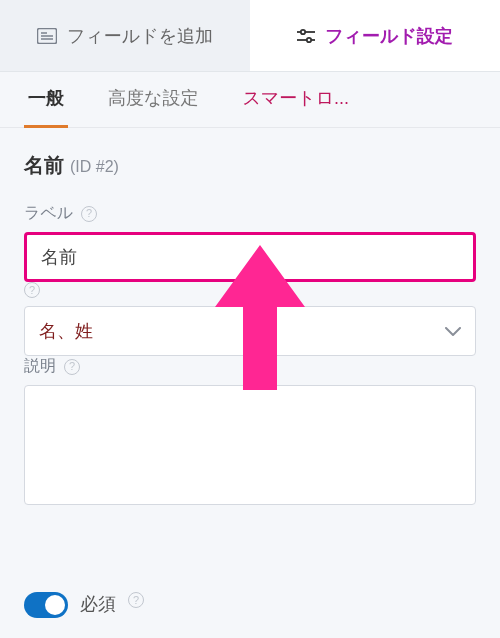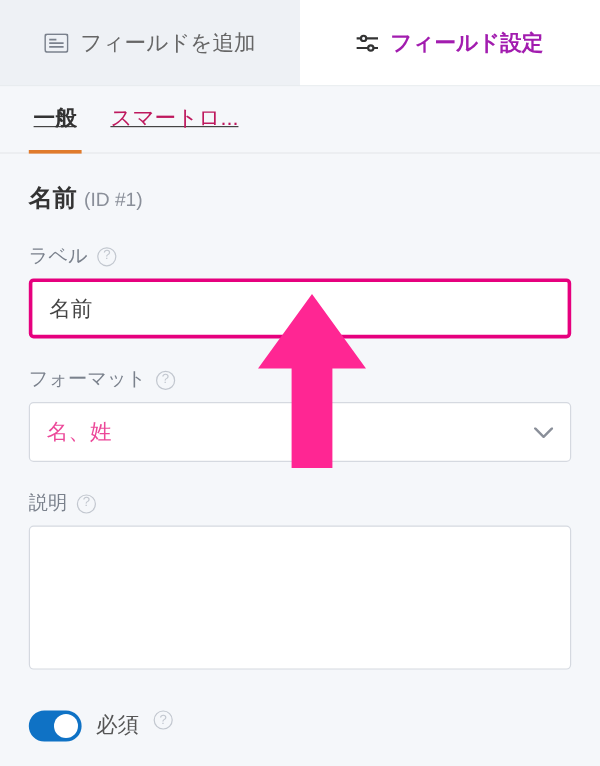--- a/index.html
+++ b/index.html
@@ -41,26 +41,25 @@
     background: #fff;
     font-weight: 700;
     color: #a21caf;
   }
   .header-tab .icon svg { display: block; }
 
   
   .subtabs {
     display: flex;
     padding: 0 24px;
-    gap: 20px;
+    gap: 36px;
     background: #f5f7fa;
     border-bottom: 1px solid #e6e8ec;
     height: 56px;
     align-items: flex-end;
-    text-decoration: underline;
   }
   .subtab {
     padding: 0 4px 14px 4px;
     font-size: 18px;
     color: #777;
     cursor: pointer;
     border-bottom: 3px solid transparent;
     margin-bottom: -1px;
     line-height: 1.4;
   }
@@ -86,21 +85,21 @@
     display: flex;
     align-items: baseline;
     gap: 6px;
   }
   .section-title .id-part {
     font-weight: 400;
     font-size: 16px;
     color: #8a8f99;
   }
 
-  .field-block { margin-bottom: 24px; }
+  .field-block { }
 
   .field-label {
     font-size: 16px;
     color: #7a818c;
     display: flex;
     align-items: center;
     gap: 8px;
     margin-bottom: 8px;
   }
 
@@ -130,21 +129,21 @@
   }
   .text-input.highlighted {
     border: 3px solid #e6007e;
   }
 
   .select-input {
     width: 100%;
     height: 50px;
     padding: 10px 14px;
     font-size: 18px;
-    color: #ec4899;
+    color: #7f1d1d;
     background: #fff;
     border: 1px solid #d5d9e0;
     border-radius: 4px;
     display: flex;
     align-items: center;
     justify-content: space-between;
     cursor: pointer;
   }
   .select-input .chev { color: #8a8f99; }
 
@@ -224,41 +223,41 @@
         <line x1="0" y1="12" x2="18" y2="12" stroke="#333" stroke-width="1.8"></line>
         <circle cx="12" cy="12" r="2.2" fill="#f5f7fa" stroke="#333" stroke-width="1.8"></circle>
       </svg>
     </span>
     <span>フィールド設定</span>
   </div>
 </div>
 
 <div class="subtabs">
   <div class="subtab active">一般</div>
+  <div class="subtab">高度な設定</div>
   <div class="subtab disabled">スマートロ...</div>
 </div>
 
 <div class="content">
 
   <div class="section-title">
     <span>名前</span>
-    <span class="id-part">(ID #1)</span>
+    <span class="id-part">(ID #2)</span>
   </div>
 
   <div class="field-block">
     <div class="field-label">
       <span>ラベル</span>
       <span class="help-icon">?</span>
     </div>
     <input class="text-input highlighted" type="text" value="名前" style="">
   </div>
 
   <div class="field-block">
     <div class="field-label">
-      <span>フォーマット</span>
       <span class="help-icon">?</span>
     </div>
     <div class="select-input">
       <span>名、姓</span>
       <span class="chev">
         <svg width="16" height="10" viewBox="0 0 16 10">
             <path d="M1 1 L8 8 L15 1" stroke="#8a8f99" stroke-width="2" fill="none" stroke-linecap="round" stroke-linejoin="round"></path>
           </svg>
       </span>
     </div>

